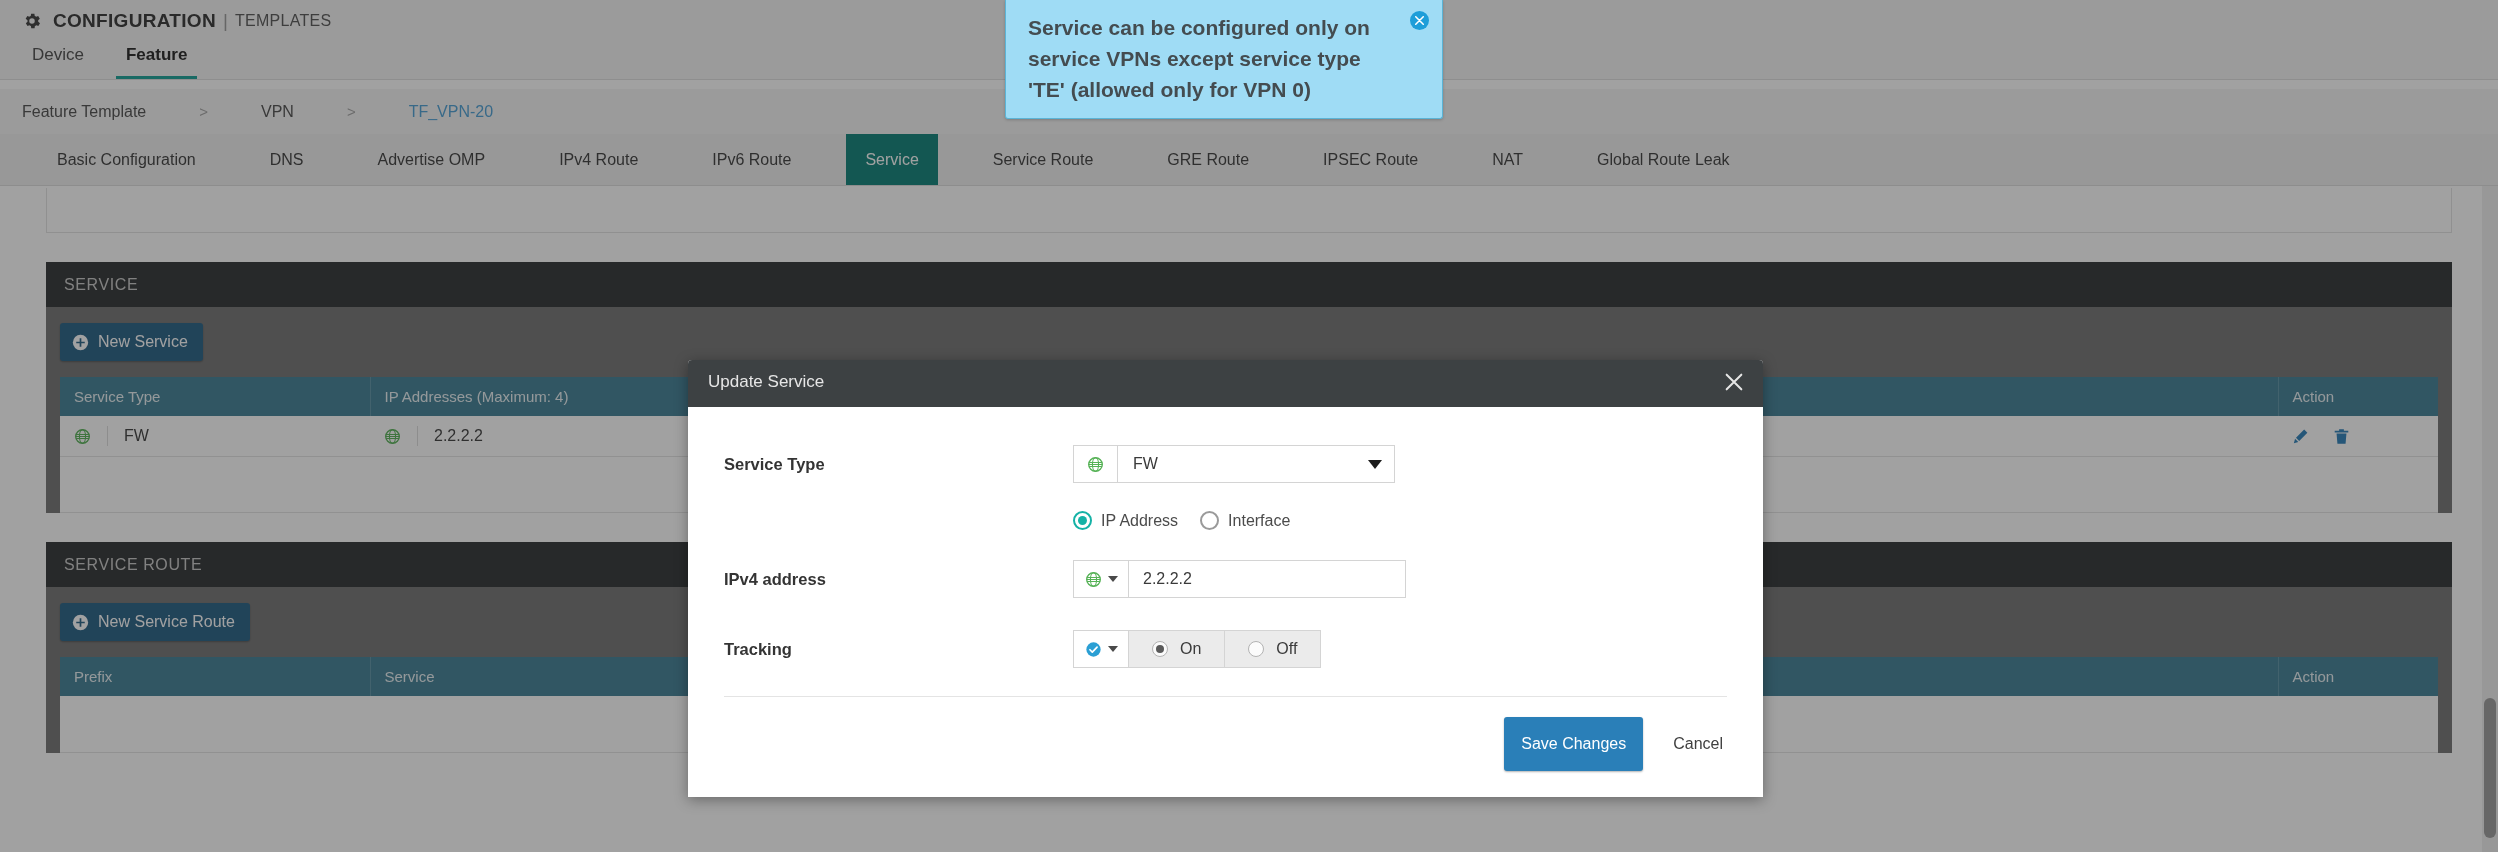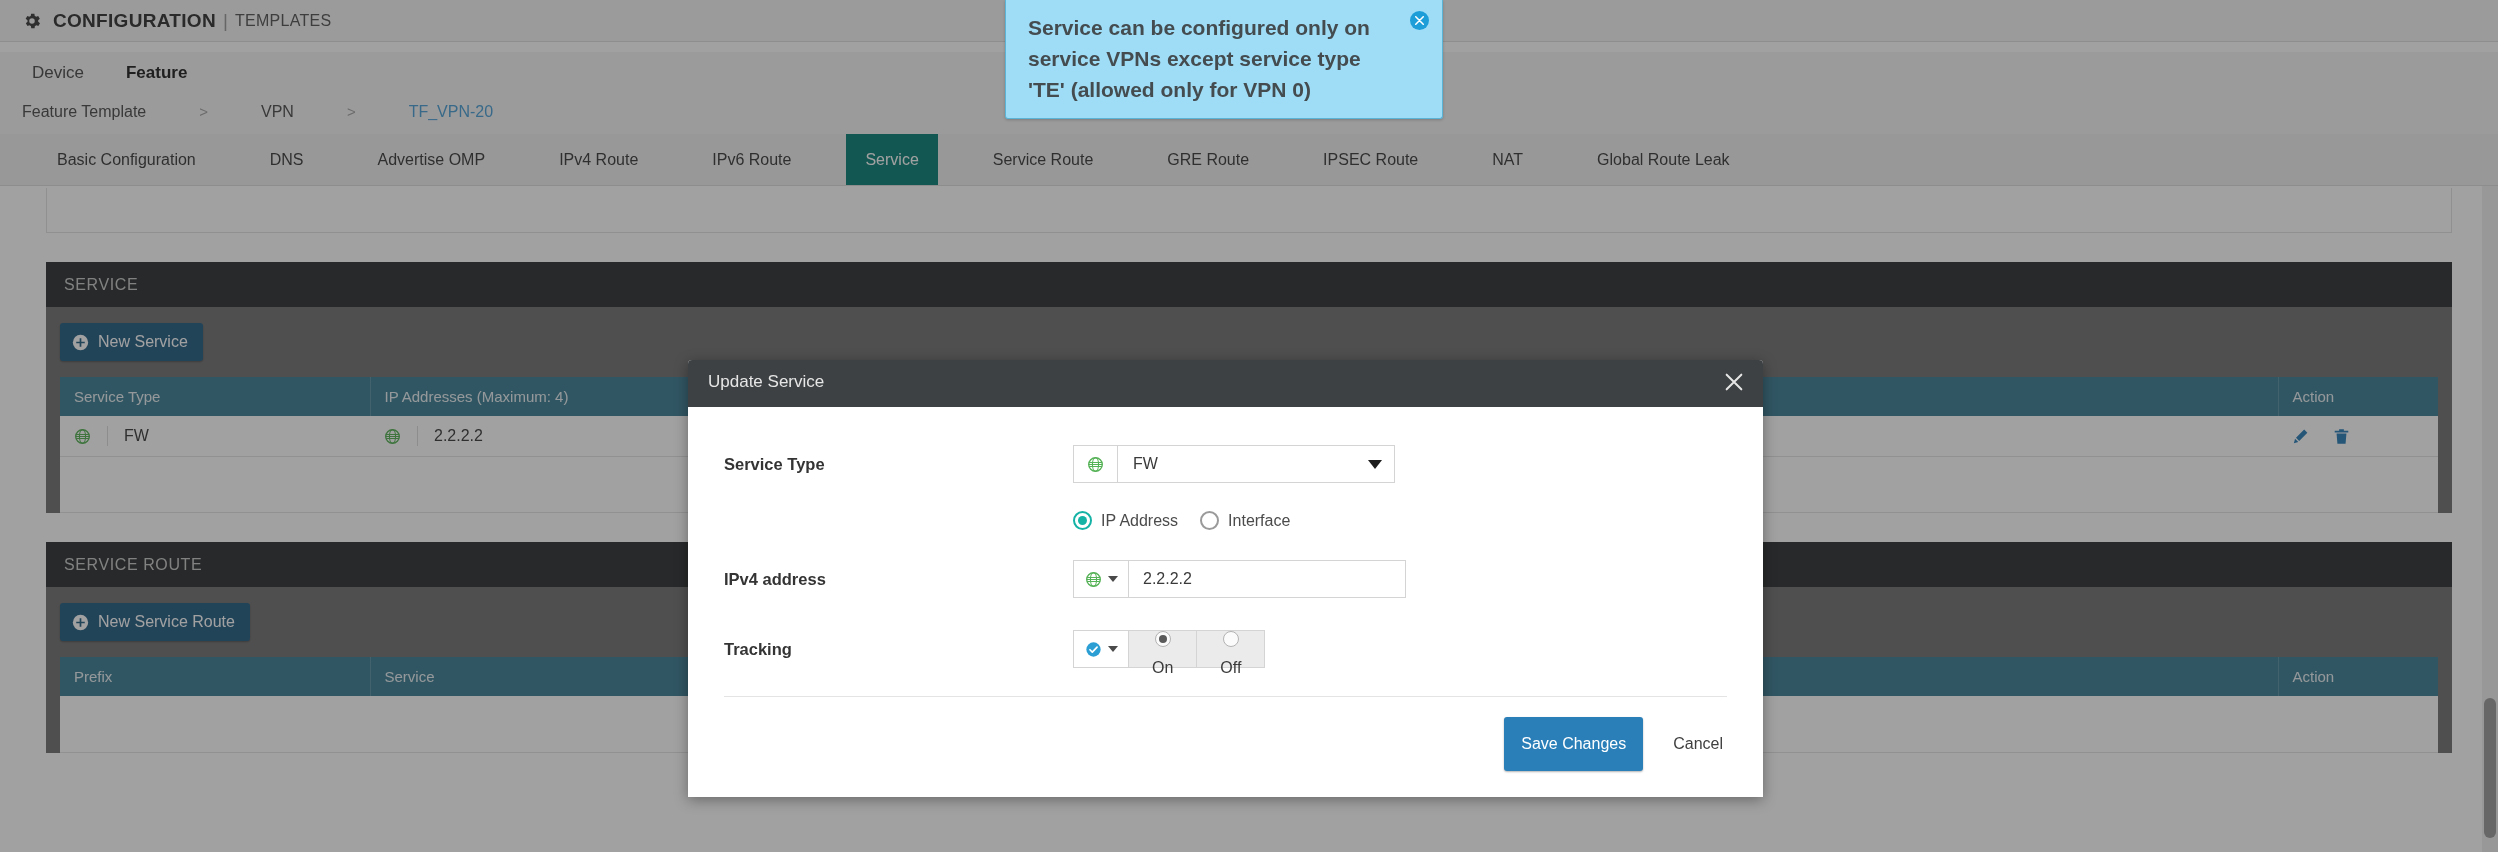--- a/index.html
+++ b/index.html
@@ -31,21 +31,21 @@
   .gear-icon { width: 20px; height: 20px; margin-right: 11px; display:block; }
   .app-title {
     font-size: 19px; font-weight: bold; color: #333333;
     letter-spacing: .3px;
   }
   .app-title-sep { font-size: 19px; color: #9a9a9a; margin: 0 7px; font-weight: 400; }
   .app-subtitle { font-size: 16px; color: #555555; letter-spacing: .3px; }
 
   
   .toplevel-tabs {
-    position: absolute; top: 52px; left: 0;
+    position: absolute; top: 34px; left: 0;
     width: 2498px; height: 46px;
     background: #f5f5f5;
     border-bottom: 1px solid #dedede;
     display: flex; align-items: flex-end;
     padding-left: 22px;
   }
   .tl-tab {
     font-size: 17px; color: #4a4a4a;
     padding: 0 10px 11px 10px;
     margin-right: 22px;
@@ -294,21 +294,20 @@
     height: 38px;
     border: 1px solid #d4d4d4;
     border-left: none;
     background: #ebebeb;
   }
   .segment {
     display: flex; align-items: center; gap: 12px;
     padding: 0 23px;
     font-size: 16px; color: #3b3b3b;
     cursor: pointer;
-    flex-direction: column;
   }
   .segment + .segment { border-left: 1px solid #d4d4d4; }
   .seg-radio {
     width: 16px; height: 16px; border-radius: 50%;
     border: 1px solid #b3b3b3; background: #fbfbfb;
     display: flex; align-items: center; justify-content: center;
     flex: none;
   }
   .seg-radio.checked::after {
     content: ""; width: 8px; height: 8px; border-radius: 50%; background: #5a5a5a;

